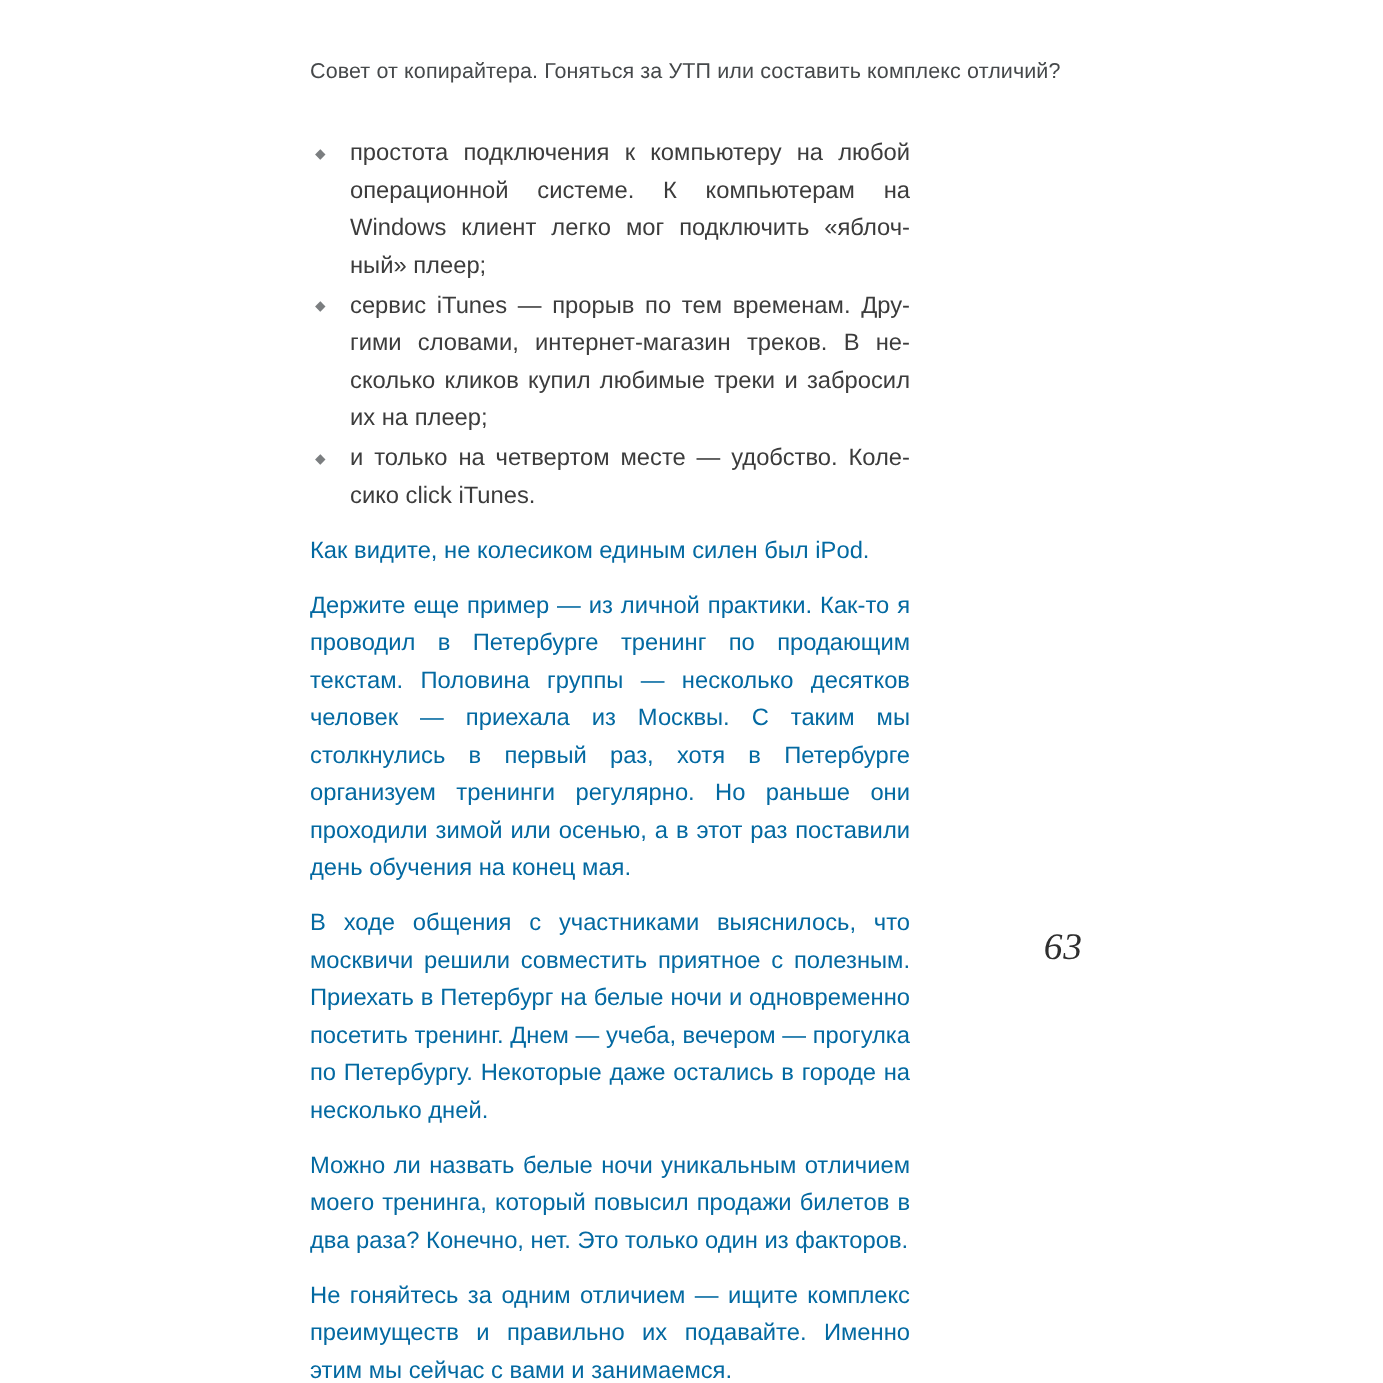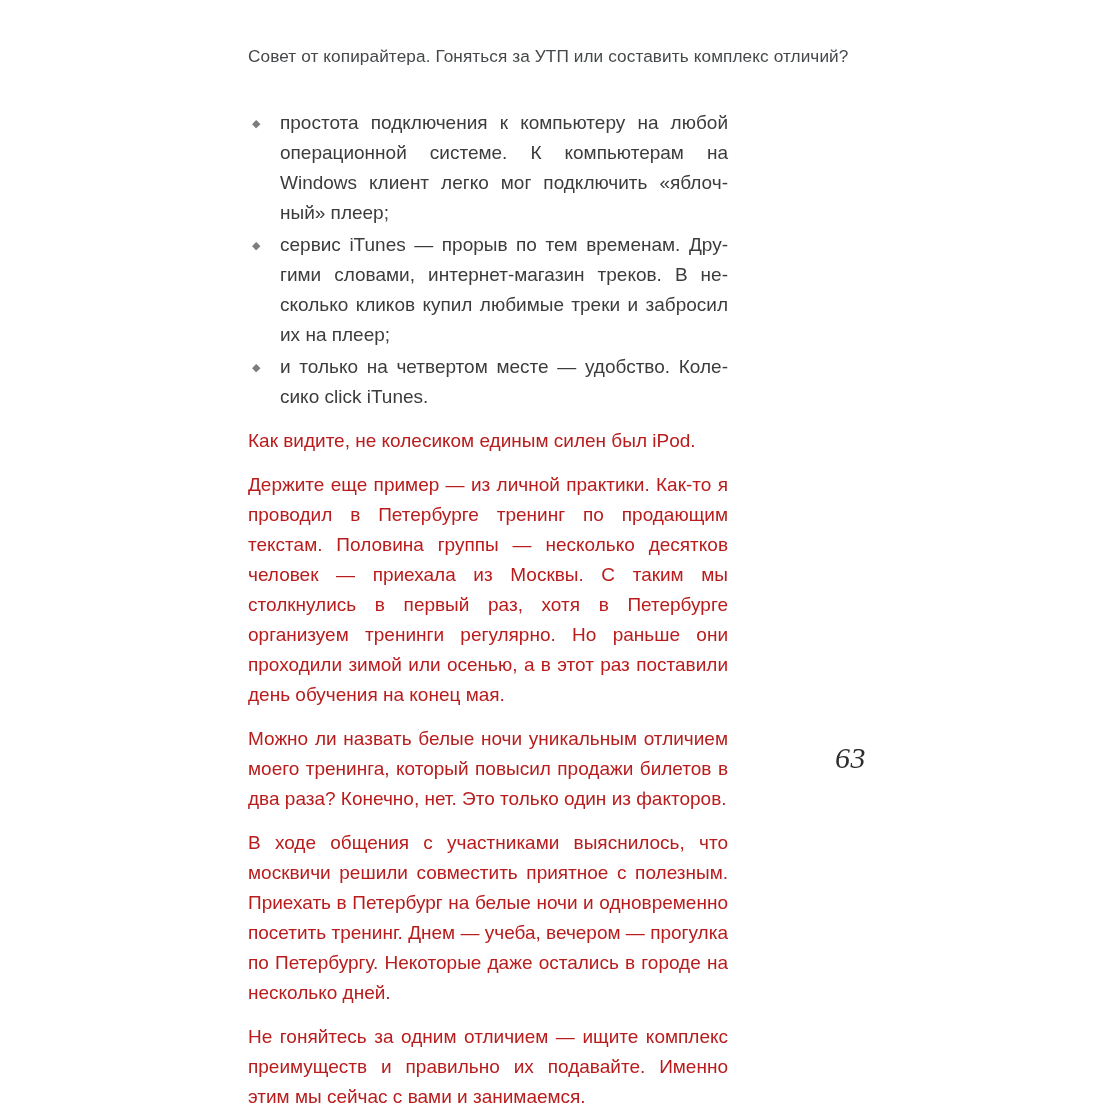--- a/index.html
+++ b/index.html
@@ -44,21 +44,21 @@
     top: 108px;
     width: 480px;
   }
 
   p.body-text {
     margin: 0 0 14px 0;
     font-size: 19px;
     line-height: 30px;
     text-align: justify;
     text-justify: inter-word;
-    color: #b91c1c;
+    color: #0369a1;
     hyphens: manual;
   }
   p.body-text:last-child {
     margin-bottom: 0;
   }
 
   
   ul.bullet-list {
     list-style: none;
     margin: 0 0 14px 0;
@@ -127,23 +127,23 @@
       <li>
         <span class="bullet-marker">◆</span>
         <span class="li-text">и только на четвертом месте — удобство. Коле­сико click iTunes.</span>
       </li>
     </ul>
 
     <p class="body-text">Как видите, не колесиком единым силен был iPod.</p>
 
     <p class="body-text">Держите еще пример — из личной практики. Как-то я проводил в Петербурге тренинг по продающим текстам. Половина группы — несколько десятков человек — приехала из Москвы. С таким мы столкнулись в первый раз, хотя в Петербурге организуем тренинги регулярно. Но раньше они проходили зимой или осенью, а в этот раз поставили день обучения на конец мая.</p>
 
+    <p class="body-text">В ходе общения с участниками выяснилось, что москвичи решили совместить приятное с полезным. Приехать в Петербург на белые ночи и одновременно посетить тренинг. Днем — учеба, вечером — прогулка по Петербургу. Некоторые даже остались в городе на несколько дней.</p>
+
     <p class="body-text">Можно ли назвать белые ночи уникальным отличием моего тренинга, который повысил продажи билетов в два раза? Конечно, нет. Это только один из факторов.</p>
-
-    <p class="body-text">В ходе общения с участниками выяснилось, что москвичи решили совместить приятное с полезным. Приехать в Петербург на белые ночи и одновременно посетить тренинг. Днем — учеба, вечером — прогулка по Петербургу. Некоторые даже остались в городе на несколько дней.</p>
 
     <p class="body-text">Не гоняйтесь за одним отличием — ищите комплекс преимуществ и правильно их подавайте. Именно этим мы сейчас с вами и занимаемся.</p>
 
   </div>
 
   <div class="folio">63</div>
 
 </div>
 
 </body></html>

